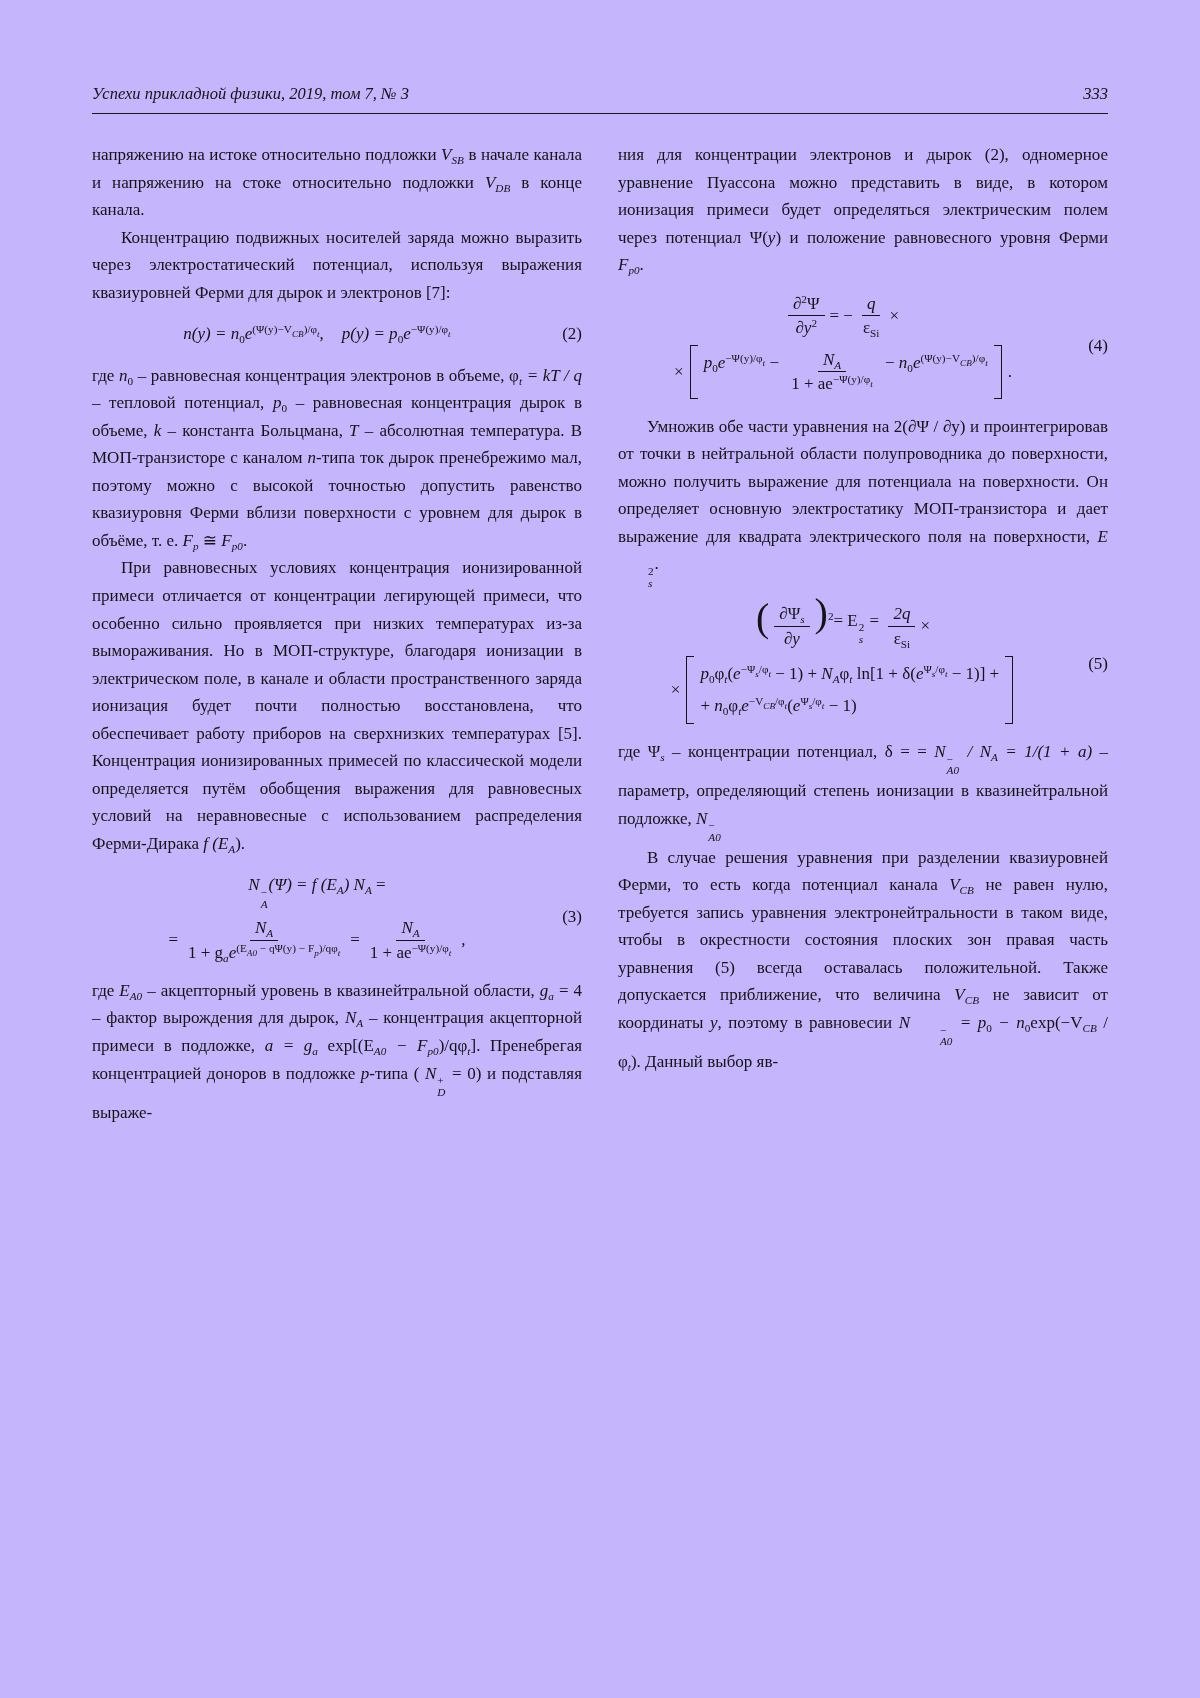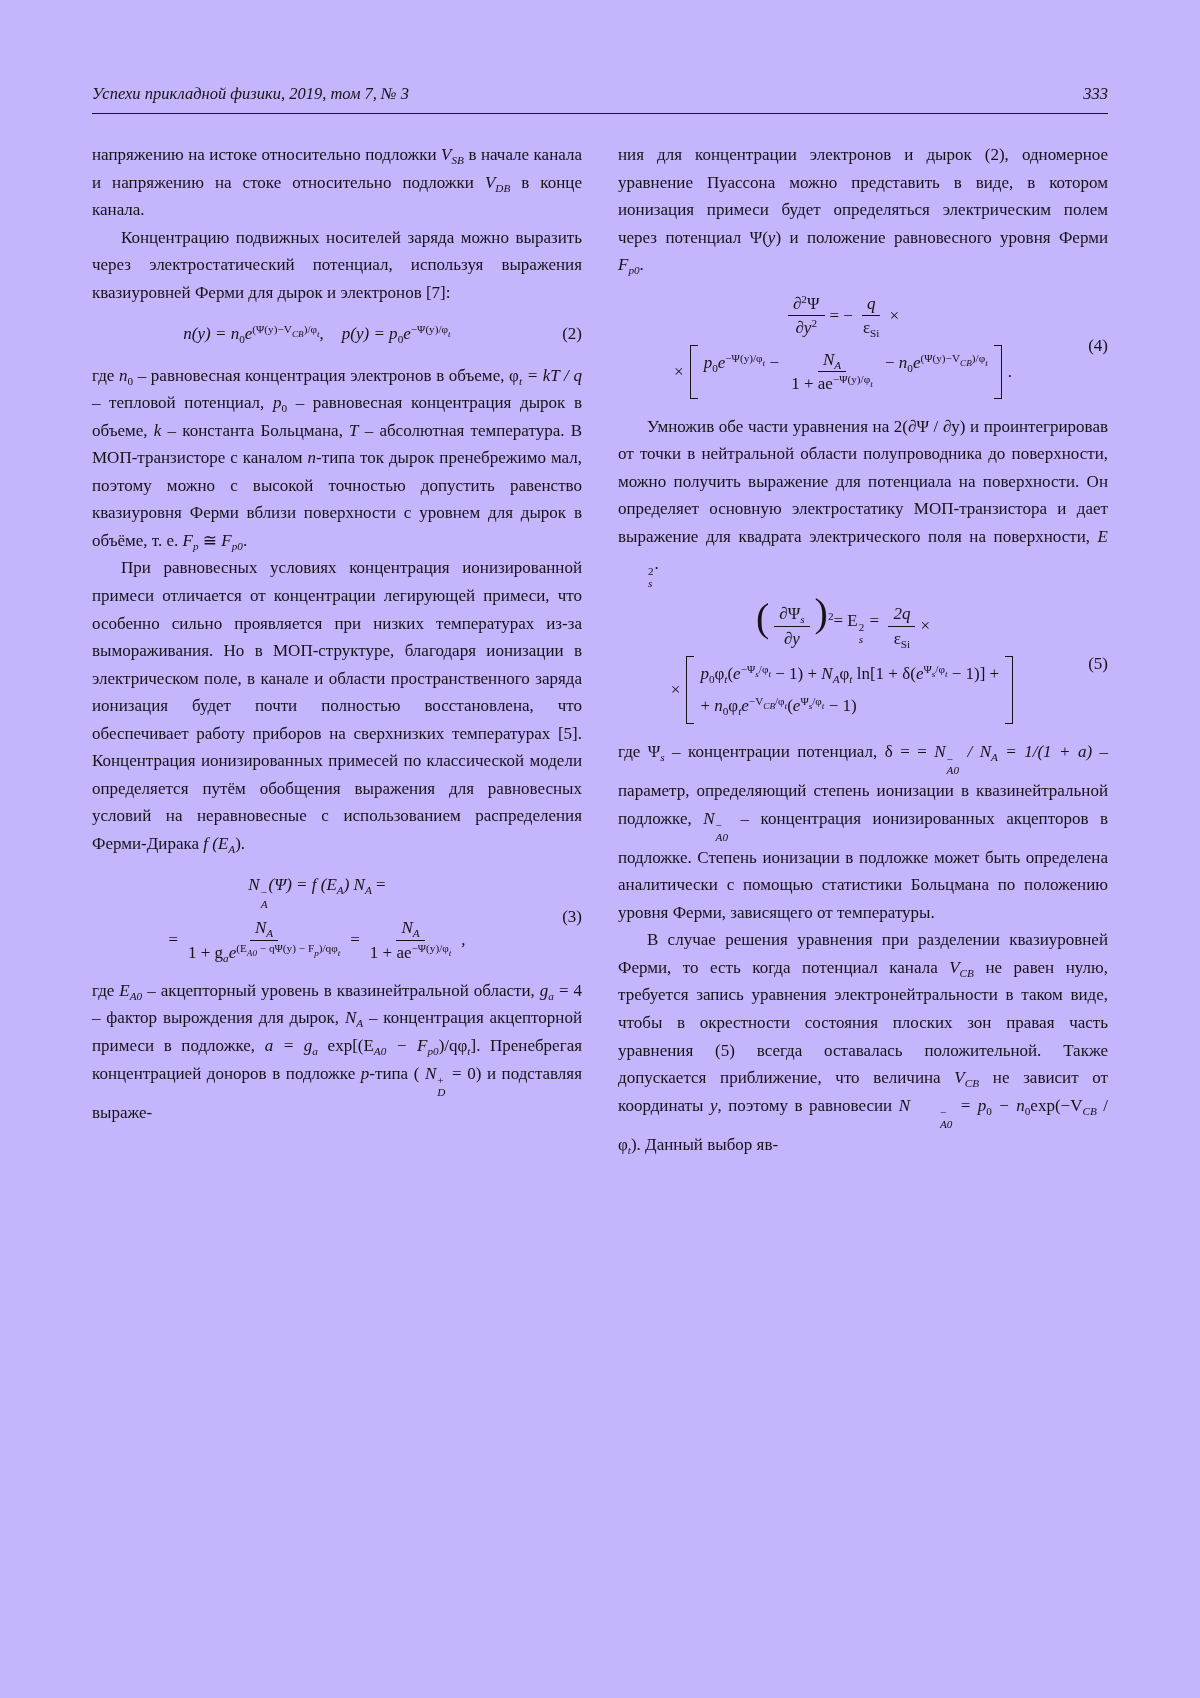--- a/index.html
+++ b/index.html
@@ -182,21 +182,21 @@
         </div>
         <div class="enum">(5)</div>
       </div>
 
       <p class="ni"><span>где </span><span class="mu">Ψ</span><sub class="mi">s</sub><span> – концентрации потенциал, </span><span class="mu">δ = = </span><span class="mi">N</span><span class="ss">
             <span class="st mu">−</span>
             <span class="sb mi">A0</span>
           </span><span class="mi"> / N</span><sub class="mi">A</sub><span class="mi"> = 1/(1 + a)</span><span> – параметр, определяющий степень ионизации в квазинейтральной подложке, </span><span class="mi">N</span><span class="ss">
             <span class="st mu">−</span>
             <span class="sb mi">A0</span>
-          </span><span> – концентрация ионизированных акцепторов в подложке. Степень ионизации в подложке может быть определена аналитически с помощью статистики Больцмана по положению уровня Ферми, зависящего от температуры.</span></p>
+          </span></p>
 
       <p><span>В случае решения уравнения при разделении квазиуровней Ферми, то есть когда потенциал канала </span><span class="mi">V</span><sub class="mi">CB</sub><span> не равен нулю, требуется запись уравнения электронейтральности в таком виде, чтобы в окрестности состояния плоских зон правая часть уравнения (5) всегда оставалась положительной. Также допускается приближение, что величина </span><span class="mi">V</span><sub class="mi">CB</sub><span> не зависит от координаты </span><span class="mi">y</span><span>, поэтому в равновесии </span><span class="mi">N</span><span class="ss">
             <span class="st mu">−</span>
             <span class="sb mi">A0</span>
           </span><span class="mi"> = p</span><sub class="mu">0</sub><span class="mi"> − n</span><sub class="mu">0</sub><span class="mu">exp(−V</span><sub class="mi">CB</sub><span class="mu"> / φ</span><sub class="mi">t</sub><span class="mu">).</span><span> Данный выбор яв-</span></p>
 
     </div>
   </div>
 </div>
 

